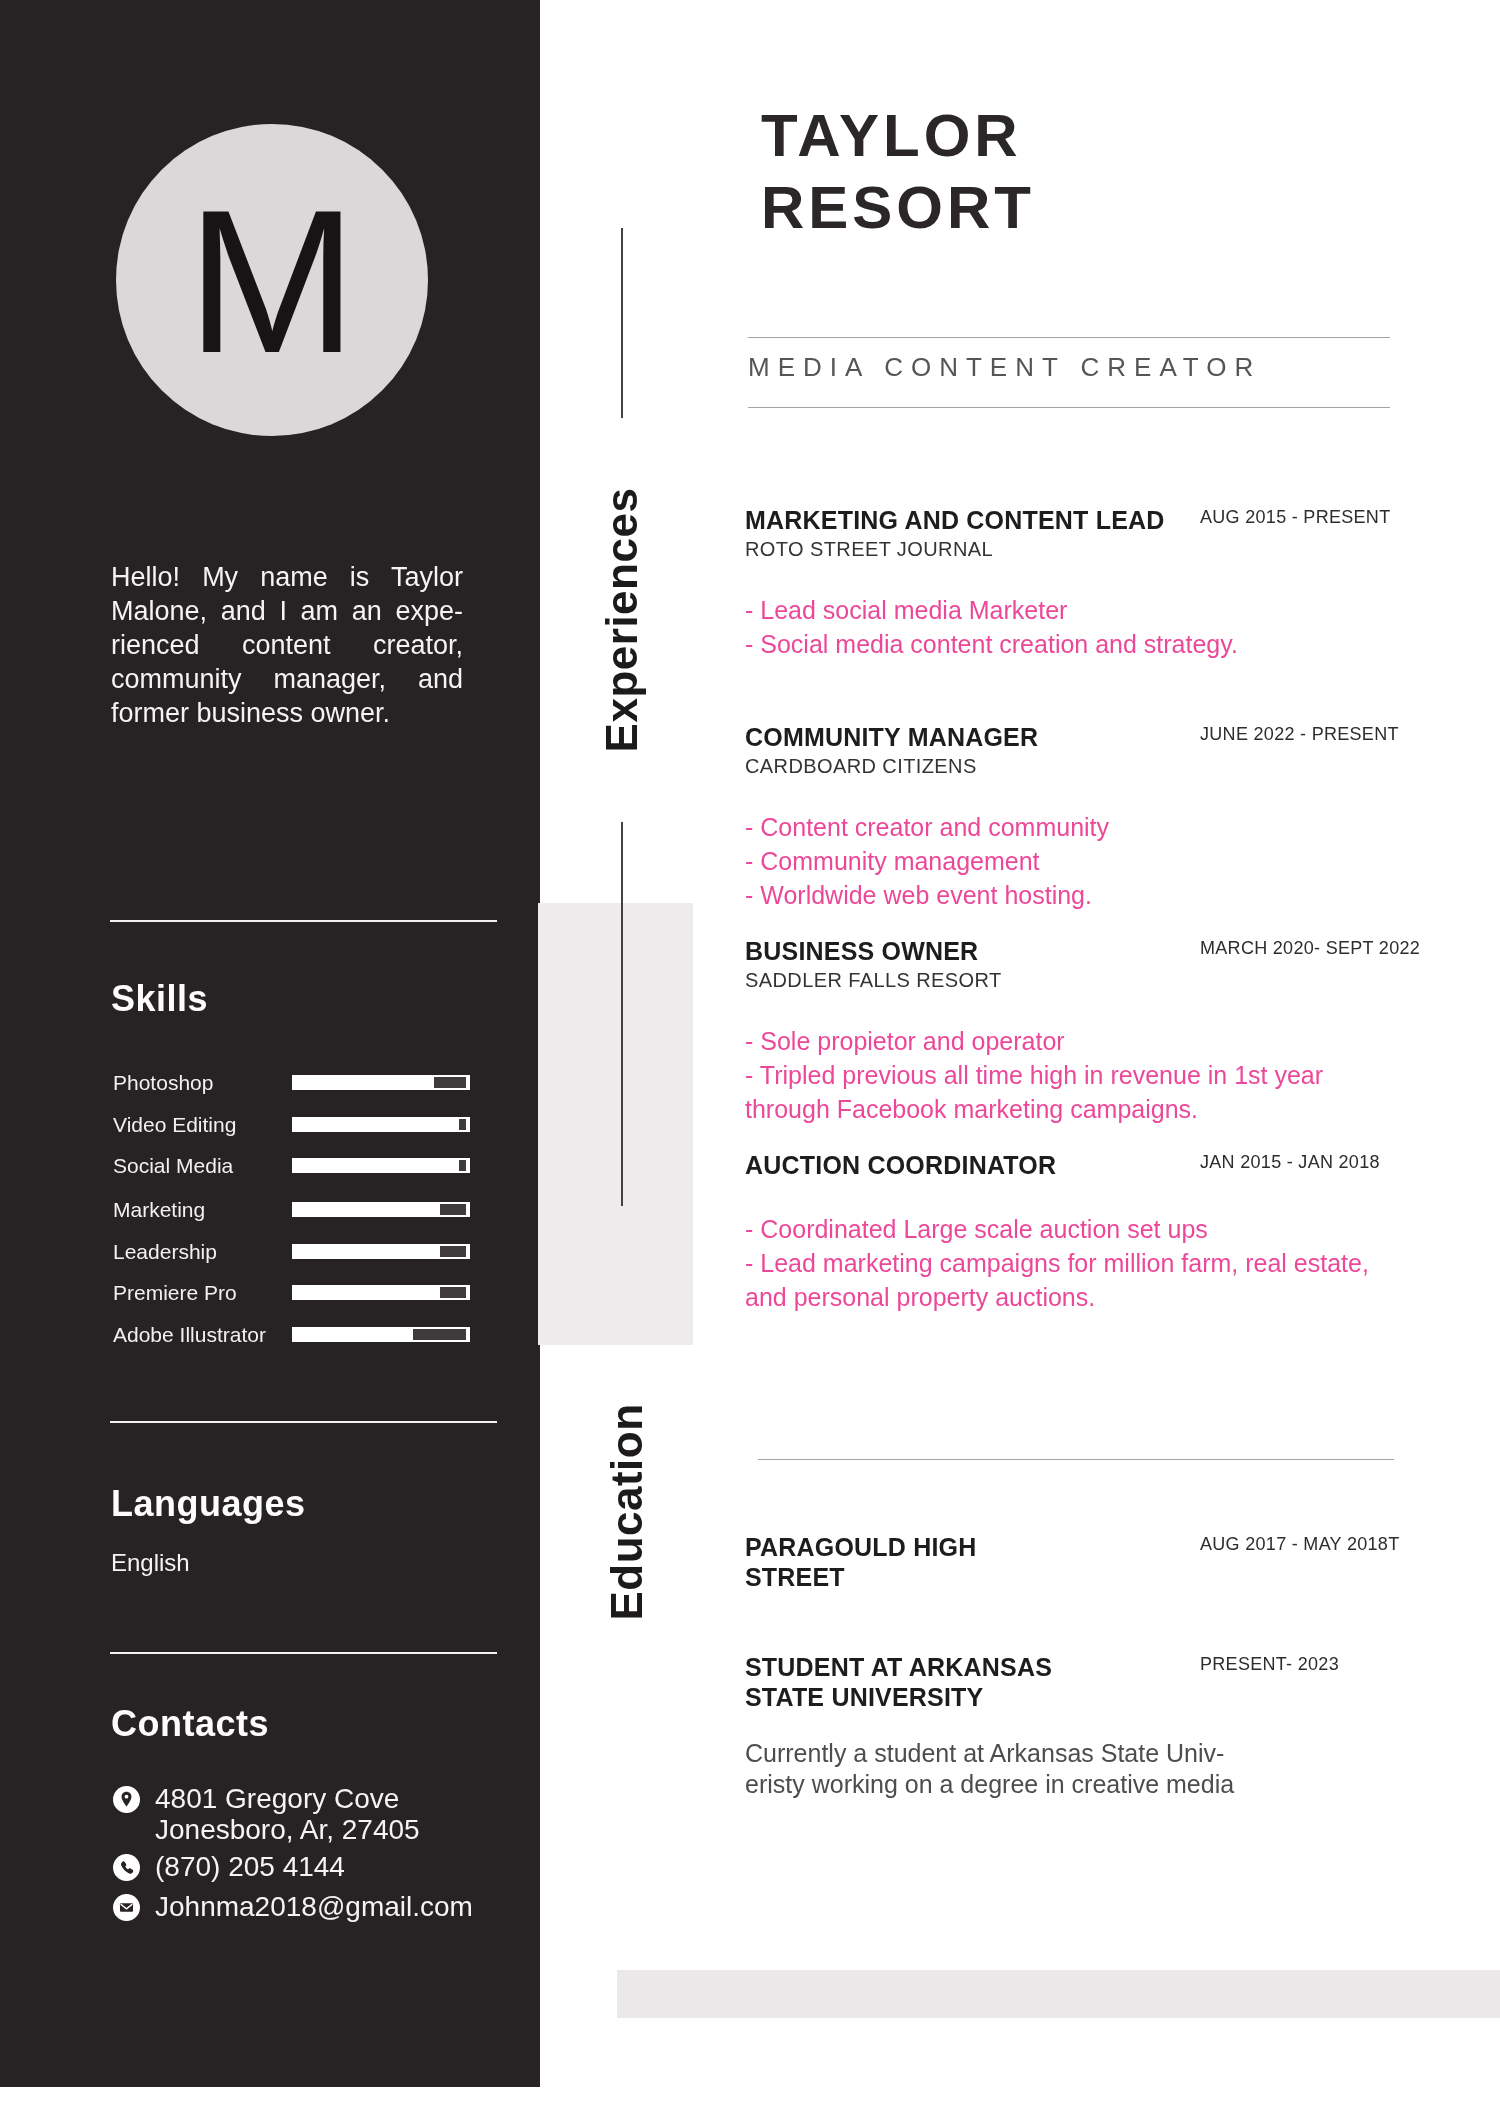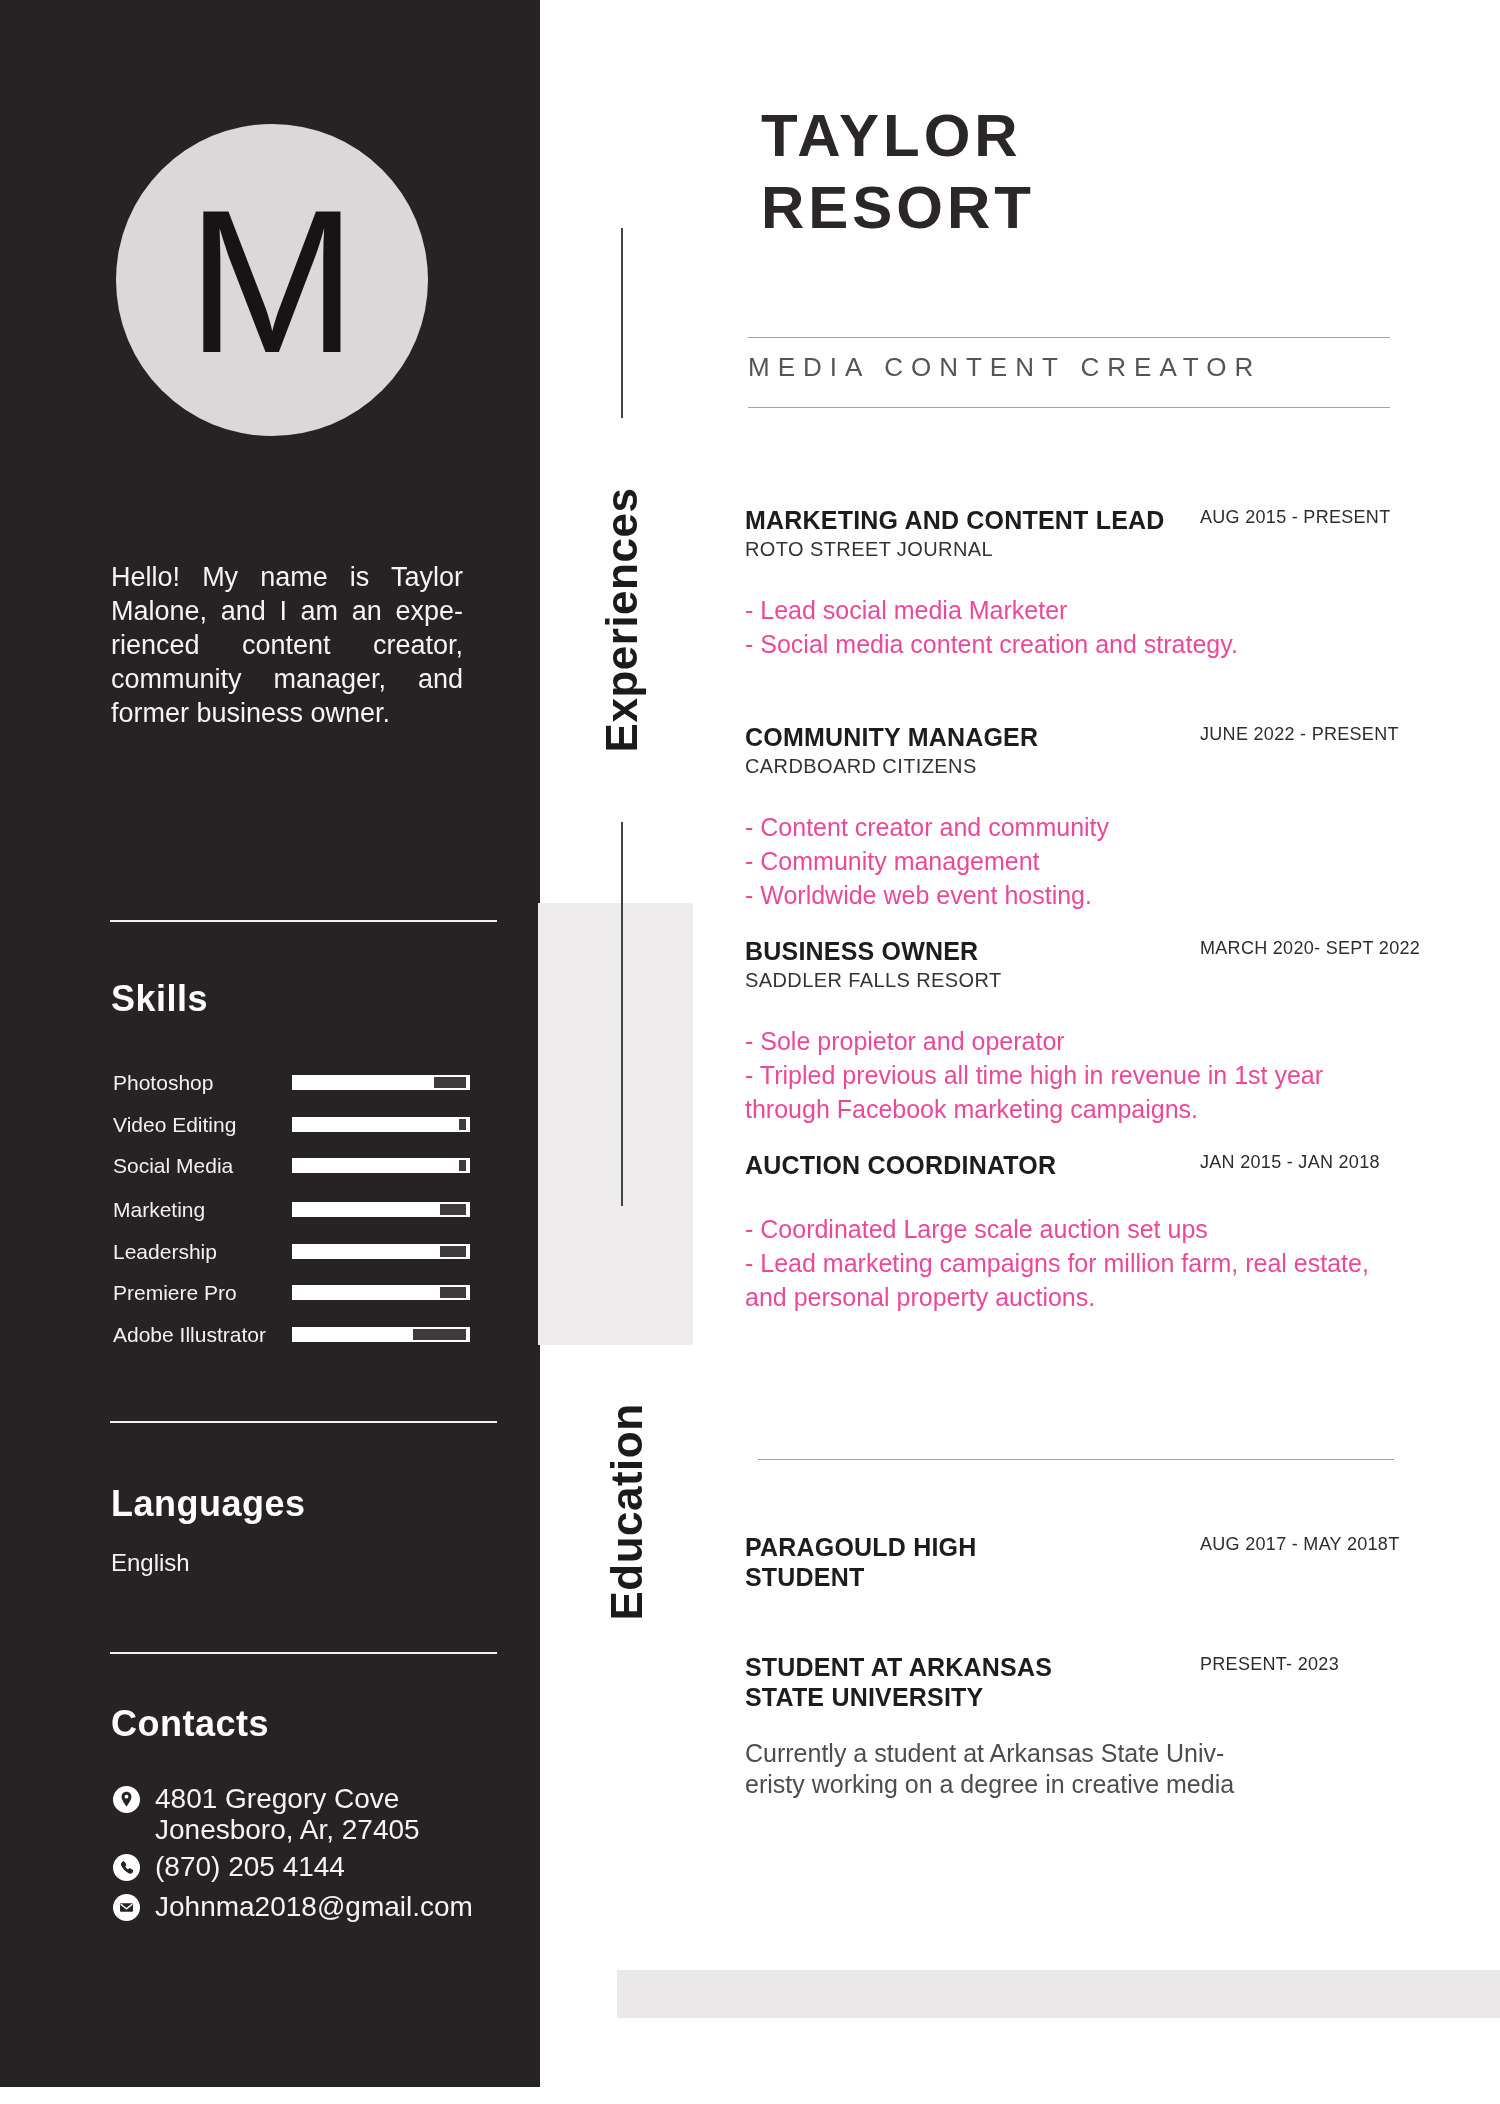--- a/index.html
+++ b/index.html
@@ -218,21 +218,21 @@
       <div>- Lead marketing campaigns for million farm, real estate, and personal property auctions.</div>
     </div>
   </div>
 
   <div class="main-rule" style="left:758px; top:1459px; width:636px;"></div>
 
   <div class="xp" style="top:1532px">
     <div class="xp-head">
       <div class="xp-title">
         <div>PARAGOULD HIGH</div>
-        <div>STUDENT</div>
+        <div>STREET</div>
       </div>
       <div class="xp-date">AUG 2017 - MAY 2018T</div>
     </div>
   </div>
 
   <div class="xp" style="top:1652px">
     <div class="xp-head">
       <div class="xp-title">
         <div>STUDENT AT ARKANSAS</div>
         <div>STATE UNIVERSITY</div>

